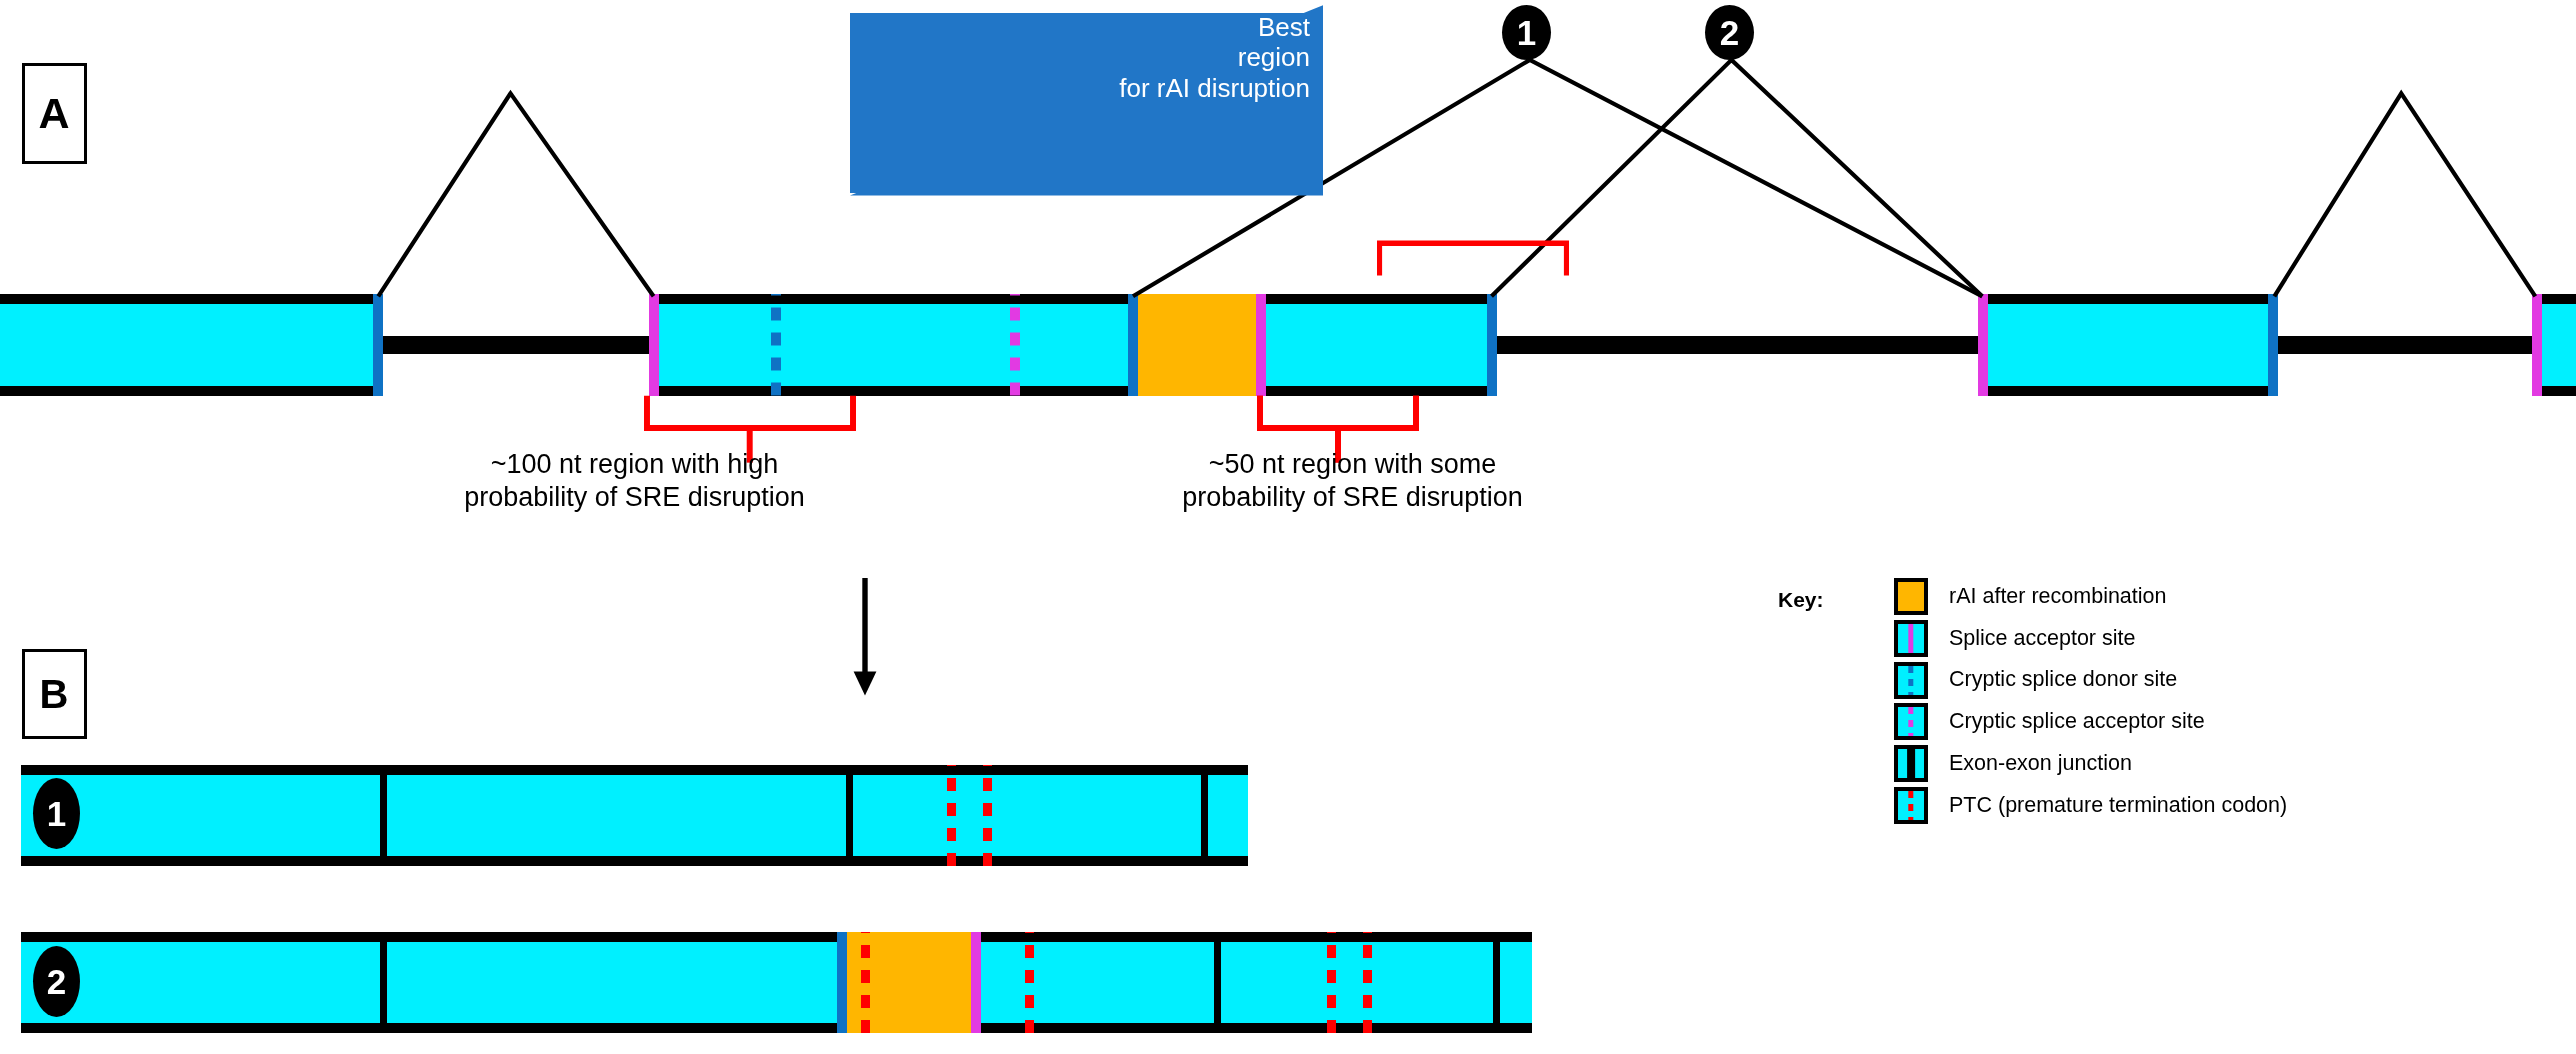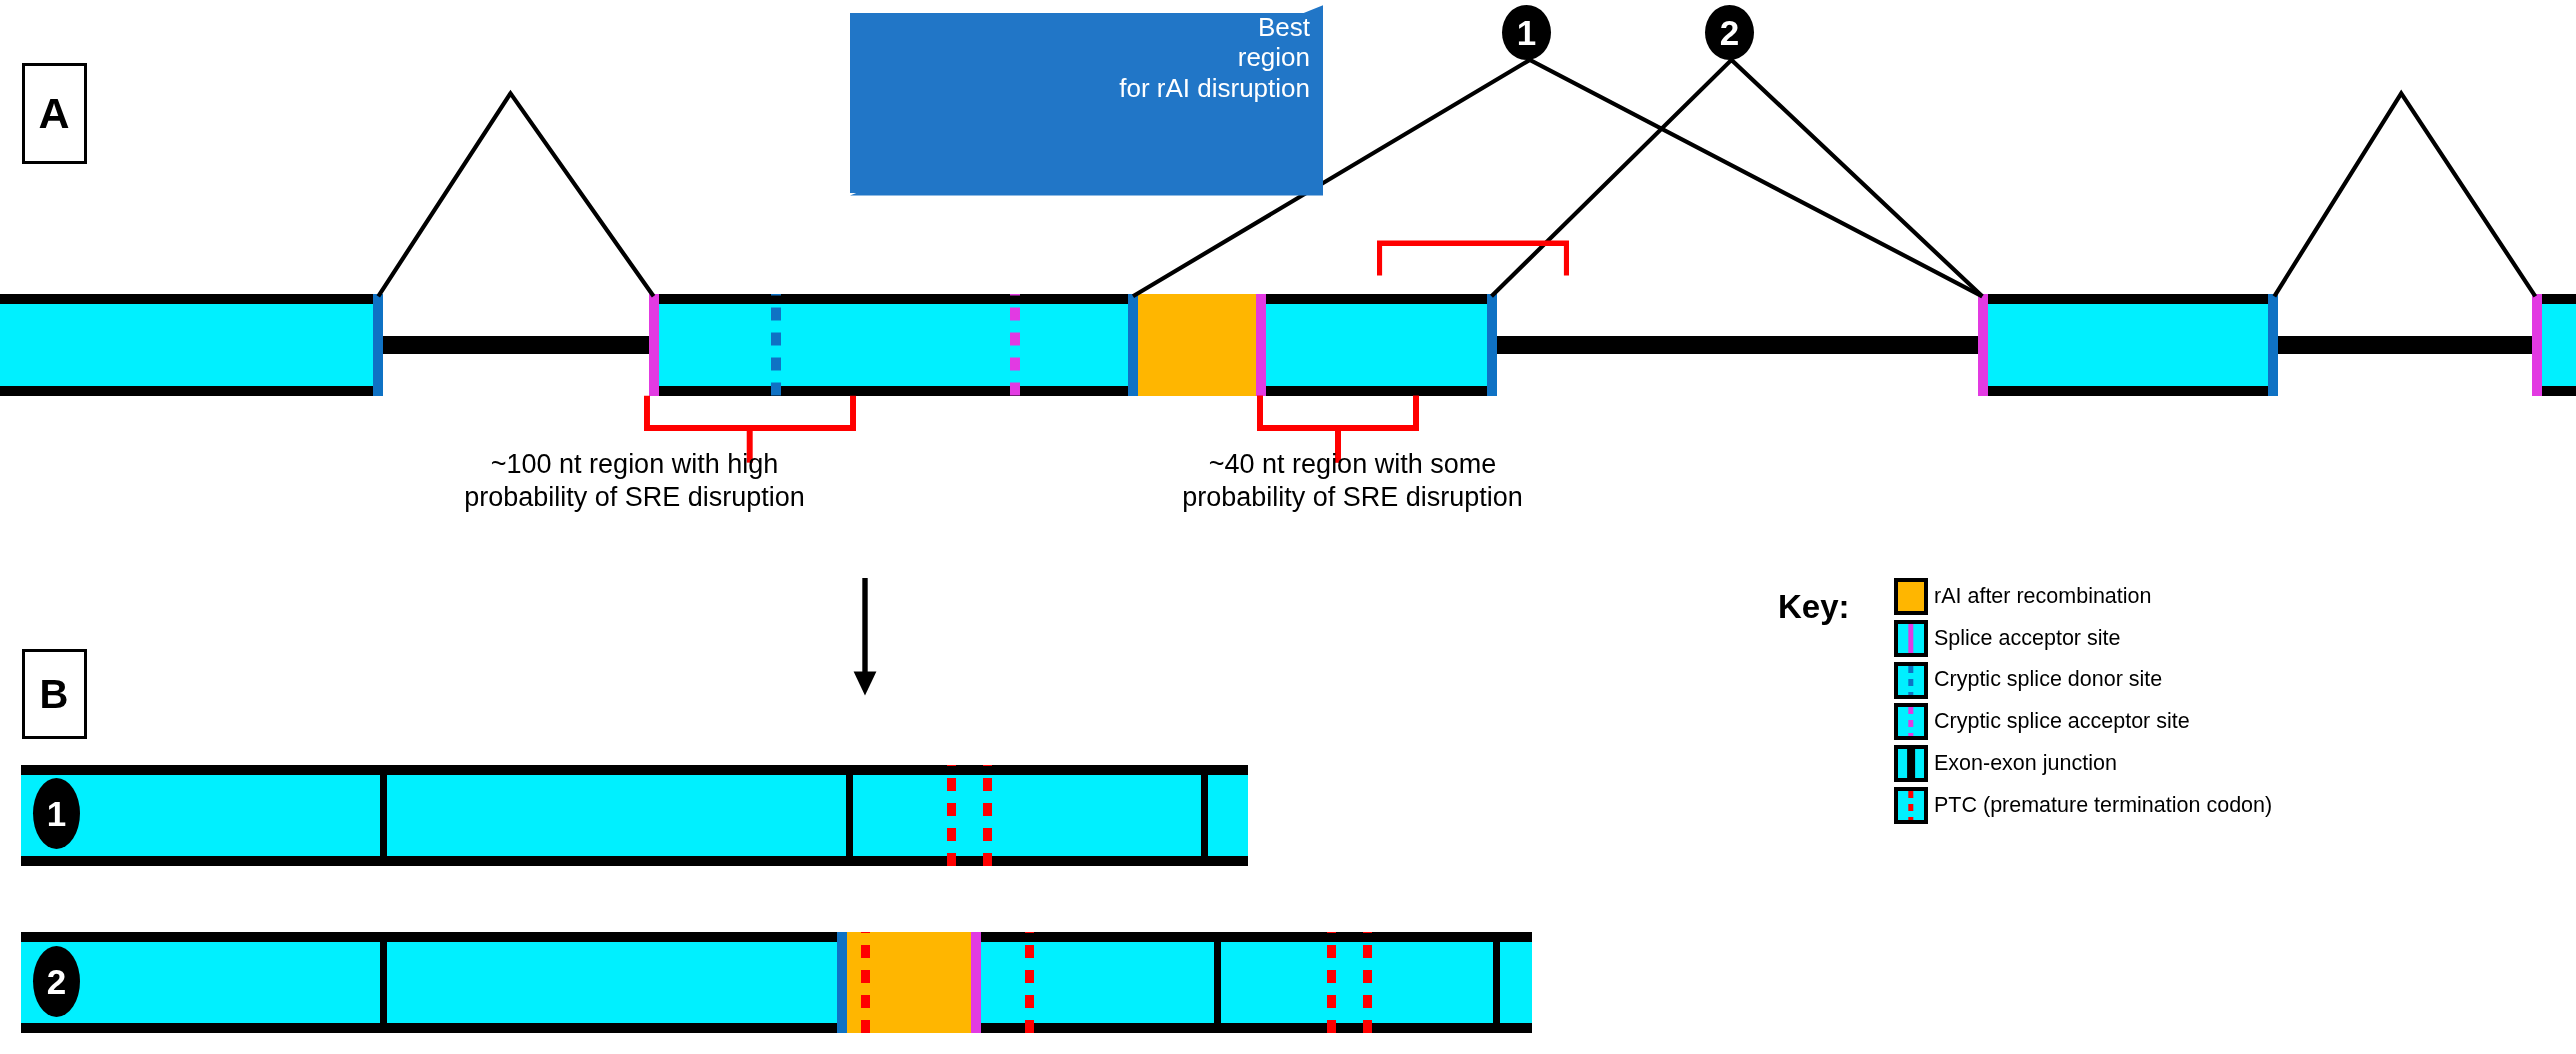--- a/index.html
+++ b/index.html
@@ -31,21 +31,21 @@
      background-image:linear-gradient(to bottom,#e23ae2 52%,rgba(0,0,0,0) 0%);
      background-position:left;background-size:10.2px 25px;background-repeat:repeat-y;}
   .dashed-ptc{
      background-image:linear-gradient(to bottom,#ff0000 52%,rgba(0,0,0,0) 0%);
      background-position:left;background-size:9px 25px;background-repeat:repeat-y;}
 
   
   .cap{color:#000;text-align:center;line-height:1.22;font-size:27px;}
   .splice-label{font-size:34px;font-weight:bold;color:#000;white-space:nowrap;}
   .nmd-label{font-size:26px;color:#000;text-align:center;line-height:1.18;}
-  .key-word{font-size:33px;font-weight:bold;color:#000;}
+  .key-word{font-size:21px;font-weight:bold;color:#000;}
   .key-label{font-size:21.5px;color:#000;white-space:nowrap;line-height:1;}
 
   
   .banner{background:#2176c7;color:#fff;font-size:26px;line-height:1.12;
           text-align:right;padding-left:44px;}
 
   
   .badge{border-radius:50%;background:#000;color:#fff;display:flex;
          align-items:center;justify-content:center;font-size:35px;font-weight:bold;
          line-height:1;}
@@ -56,21 +56,21 @@
   .sw .bar{position:absolute;top:0;bottom:0;left:50%;transform:translateX(-50%);width:5.4px;}
   .sw .bar.solid-donor{background:#0f72c4;}
   .sw .bar.solid-acceptor{background:#e23ae2;}
   .sw .bar.solid-black{background:#000;width:7.8px;}
   .sw .bar.dd{background-image:linear-gradient(to bottom,#0f72c4 52%,rgba(0,0,0,0) 0%);
               background-size:5.4px 13px;background-repeat:repeat-y;}
   .sw .bar.da{background-image:linear-gradient(to bottom,#e23ae2 52%,rgba(0,0,0,0) 0%);
               background-size:5.4px 13px;background-repeat:repeat-y;}
   .sw .bar.dp{background-image:linear-gradient(to bottom,#ff0000 52%,rgba(0,0,0,0) 0%);
               background-size:5.4px 13px;background-repeat:repeat-y;}
-  .key-row{display:flex;align-items:center;gap:6px;}
+  .key-row{display:flex;align-items:center;gap:21px;}
 </style>
 </head>
 <body>
 
 <div id="stage">
 
   <div class="abs panel-box" style="left:21.5px;top:63px;width:65px;height:101px;font-size:43px;">
     <span>A</span>
   </div>
 
@@ -141,21 +141,21 @@
   <svg class="abs" style="left:1257px;top:392px;width:162px;height:78px;" viewBox="0 0 270 130">
     <path d="M5,6 L5,60 L265,60 L265,6" fill="none" stroke="#ff0000" stroke-width="10"></path>
     <line x1="135" y1="60" x2="135" y2="118" stroke="#ff0000" stroke-width="10"></line>
   </svg>
 
   <div class="abs cap" style="left:335px;top:448px;width:599px;">
     <div>~100 nt region with high</div>
     <div>probability of SRE disruption</div>
   </div>
   <div class="abs cap" style="left:1053px;top:448px;width:599px;">
-    <div>~40 nt region with some</div>
+    <div>~50 nt region with some</div>
     <div>probability of SRE disruption</div>
   </div>
 
   <svg class="abs" style="left:838px;top:578px;width:54px;height:120px;" viewBox="0 0 90 200">
     <line x1="45" y1="0" x2="45" y2="168" stroke="#000" stroke-width="9"></line>
     <polygon points="45,196 26,156 64,156" fill="#000"></polygon>
   </svg>
 
   <div class="abs panel-box" style="left:21.5px;top:649px;width:65px;height:90px;font-size:40px;">
     <span>B</span>

